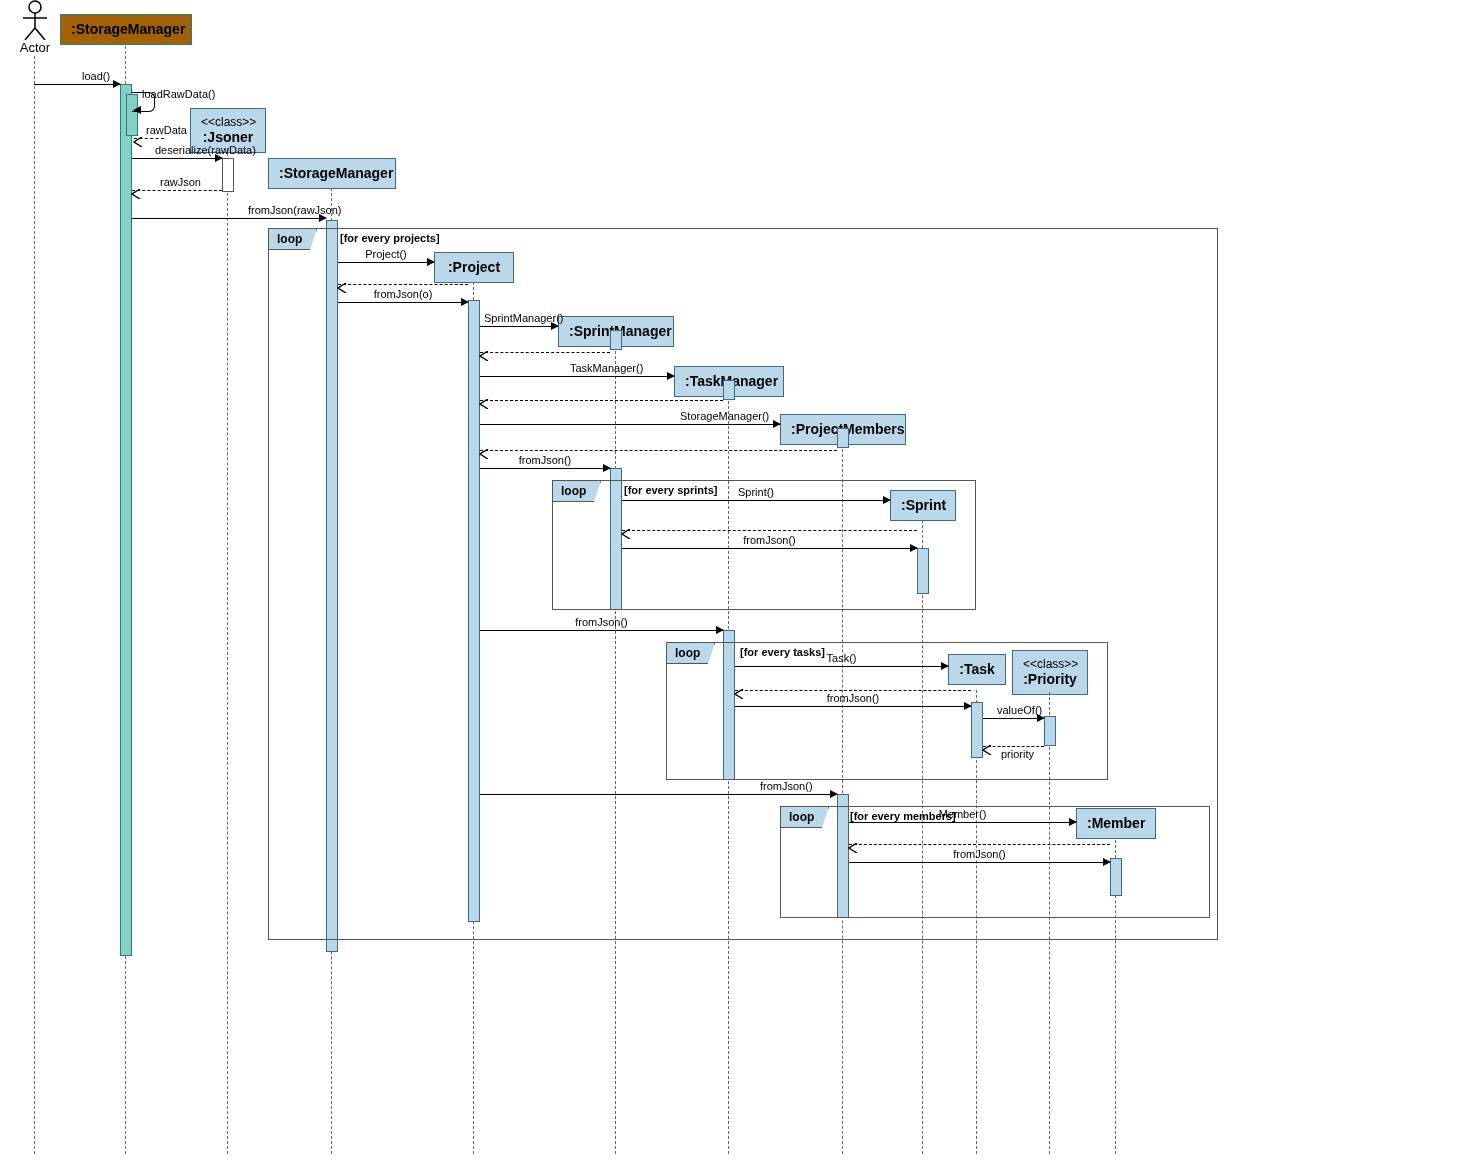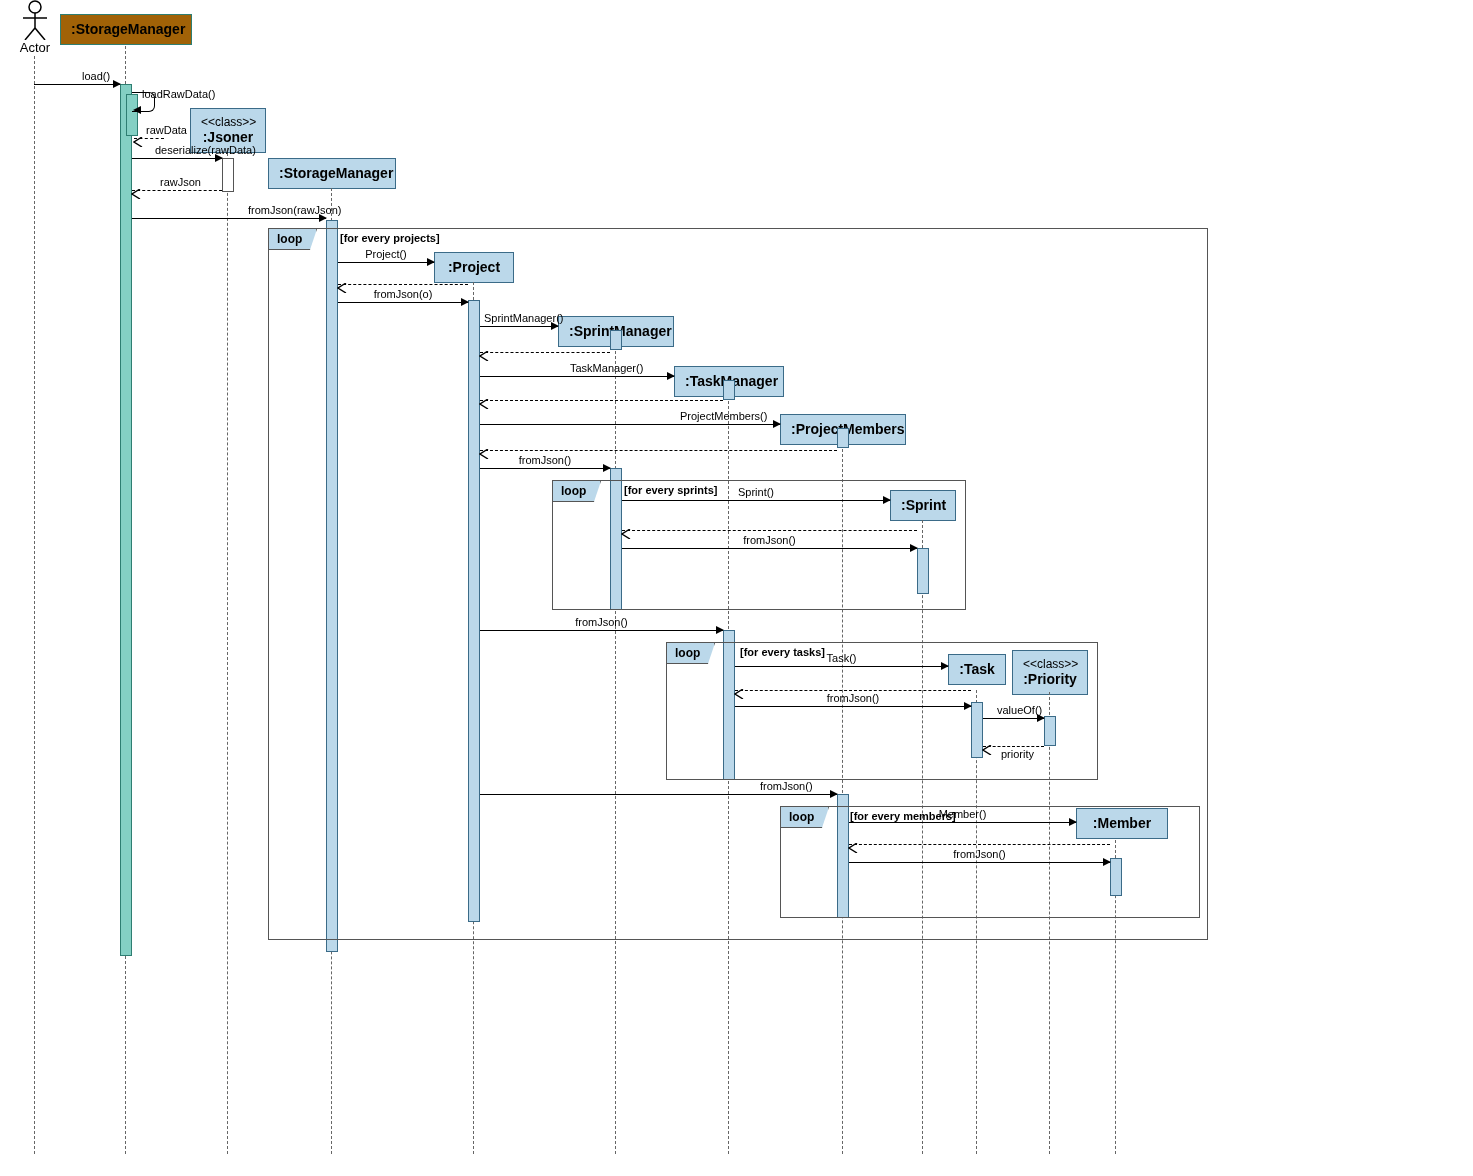--- a/index.html
+++ b/index.html
@@ -14,21 +14,21 @@
 .act.teal { background:#84d0c4; border-color:#2e7e72; }
 .act.white { background:#fff; border-color:#555; }
 .msg { position:absolute; height:1px; }
 .msg .line { position:absolute; top:0; left:0; right:0; border-top:1.4px solid #000; }
 .msg.dashed .line { border-top:1.4px dashed #000; }
 .msg .label { position:absolute; top:-14px; font-size:11px; white-space:nowrap; }
 .msg .label.center { left:50%; transform:translateX(-50%);}
 .arrow-r { position:absolute; right:-1px; top:-4px; width:0; height:0; border-top:4px solid transparent; border-bottom:4px solid transparent; border-left:8px solid #000; }
 .arrow-l { position:absolute; left:-1px; top:-4px; width:0; height:0; border-top:4px solid transparent; border-bottom:4px solid transparent; border-right:8px solid #000; }
 .arrow-l-open { position:absolute; left:-1px; top:-5px; }
-.loopbox { position:absolute; border:1.5px solid #555; background:transparent; }
+.loopbox { position:absolute; border:1.5px solid #555; background:transparent;padding-left:10px; }
 .looptab { position:absolute; left:-1px; top:-1px; background:#bbd8ea; border:1.5px solid #555; padding:3px 14px 3px 8px; font-size:12px; font-weight:bold; clip-path: polygon(0 0, 100% 0, 85% 100%, 0 100%);}
 .guard { position:absolute; font-size:11px; font-weight:bold; }
 .selfcurve { position:absolute; border:1.4px solid #000; border-left:none; border-radius:0 6px 6px 0; }
 </style>
 </head>
 <body>
 
 <div class="canvas">
 
   <div class="actor" style="left:10px; top:0px; width:50px;">
@@ -72,21 +72,21 @@
 
   <div class="lifeline-head" style="left:948px; top:654px; width:58px;"><span>:Task</span></div>
   <div class="dashline" style="left:976px; top:690px; height:464px;"></div>
 
   <div class="lifeline-head" style="left:1012px; top:650px; width:76px;">
     <span class="stereo">&lt;&lt;class&gt;&gt;</span>
     <span>:Priority</span>
   </div>
   <div class="dashline" style="left:1049px; top:692px; height:462px;"></div>
 
-  <div class="lifeline-head" style="left:1076px; top:808px; width:92px;"><span>:Member</span></div>
+  <div class="lifeline-head" style="left:1076px; top:808px; width:80px;"><span>:Member</span></div>
   <div class="dashline" style="left:1115px; top:840px; height:314px;"></div>
 
   <div class="act teal" style="left:120px; top:84px; height:870px;"></div>
   <div class="act teal" style="left:126px; top:94px; height:40px;"></div>
   <div class="act white" style="left:222px; top:158px; height:32px;"></div>
   <div class="act" style="left:326px; top:220px; height:730px;"></div>
   <div class="act" style="left:468px; top:300px; height:620px;"></div>
   <div class="act" style="left:610px; top:330px; height:18px;"></div>
   <div class="act" style="left:723px; top:380px; height:18px;"></div>
   <div class="act" style="left:837px; top:428px; height:18px;"></div>
@@ -182,21 +182,21 @@
   <div class="msg dashed" style="left:480px; top:400px; width:243px;">
     <div class="line"></div>
     <span class="arrow-l-open"><svg width="10" height="10">
           <path d="M9 0 L1 5 L9 10" fill="none" stroke="#000" stroke-width="1.4"></path>
         </svg></span>
   </div>
 
   <div class="msg" style="left:480px; top:424px; width:300px;">
     <div class="line"></div>
       <div class="arrow-r"></div>
-    <div class="label" style="left:200px;">ProjectMembers()</div>
+    <div class="label" style="left:200px;">StorageManager()</div>
   </div>
   <div class="msg dashed" style="left:480px; top:450px; width:357px;">
     <div class="line"></div>
     <span class="arrow-l-open"><svg width="10" height="10">
           <path d="M9 0 L1 5 L9 10" fill="none" stroke="#000" stroke-width="1.4"></path>
         </svg></span>
   </div>
 
   <div class="msg" style="left:480px; top:468px; width:130px;">
     <div class="line"></div>

